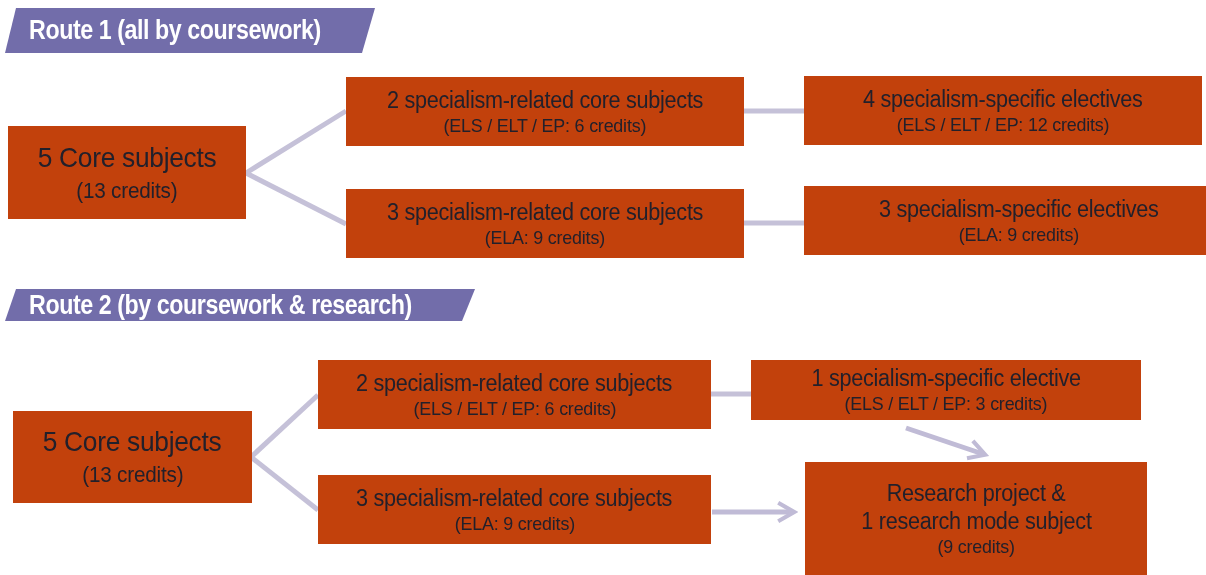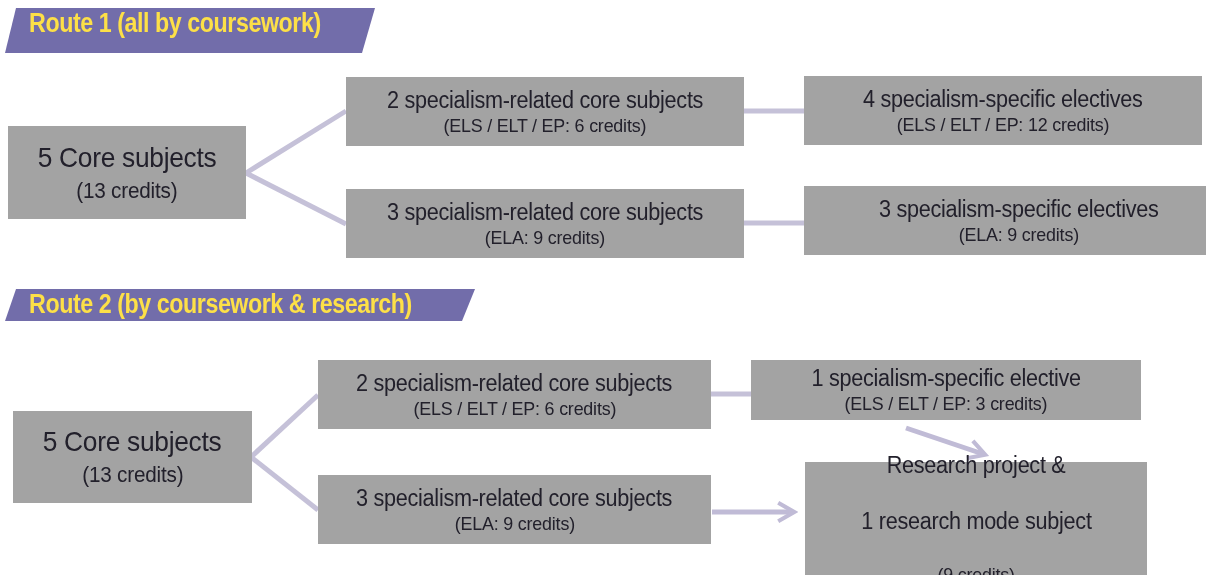--- a/index.html
+++ b/index.html
@@ -2,31 +2,31 @@
 <html><head>
 <meta charset="utf-8">
 <style>
   html,body{margin:0;padding:0;background:#ffffff;}
   .stage{
     position:relative;width:1206px;height:575px;overflow:hidden;
     font-family:"Liberation Sans",sans-serif;color:#22202b;background:#ffffff;
   }
   .connectors{position:absolute;left:0;top:0;pointer-events:none;}
   .banner{
-    position:absolute;background:#726daa;color:#fde047;
-    display:flex;align-items:flex-start;
+    position:absolute;background:#726daa;color:#ffffff;
+    display:flex;align-items:center;
     clip-path:polygon(11px 0, 100% 0, calc(100% - 13px) 100%, 0 100%);
   }
   .banner .bt{
     font-size:27px;font-weight:bold;letter-spacing:-0.5px;white-space:nowrap;
     display:inline-block;transform:scaleX(0.86);transform-origin:left center;
     padding-left:28px;
   }
   .box{
-    position:absolute;background:#a3a3a3;
+    position:absolute;background:#c2410c;
     display:flex;flex-direction:column;align-items:center;justify-content:center;
     text-align:center;line-height:1.22;
   }
   .box .t{
     font-size:23px;letter-spacing:-0.3px;white-space:nowrap;
     transform:scaleX(0.94);transform-origin:center;
   }
   .box .s{
     font-size:19px;letter-spacing:-0.2px;white-space:nowrap;
     transform:scaleX(0.94);transform-origin:center;
@@ -108,19 +108,19 @@
   <div class="box" style="left:751px;top:360px;width:390px;height:60px;">
     <div class="t">1 specialism-specific elective</div>
     <div class="s">(ELS / ELT / EP: 3 credits)</div>
   </div>
 
   <div class="box" style="left:318px;top:475px;width:393px;height:69px;">
     <div class="t">3 specialism-related core subjects</div>
     <div class="s">(ELA: 9 credits)</div>
   </div>
 
-  <div class="box" style="left:805px;top:462px;width:342px;height:113px;gap:28px;">
+  <div class="box" style="left:805px;top:462px;width:342px;height:113px;">
     <div class="t">Research project &amp;</div>
     <div class="t">1 research mode subject</div>
     <div class="s">(9 credits)</div>
   </div>
 
 </div>
 
 </body></html>

